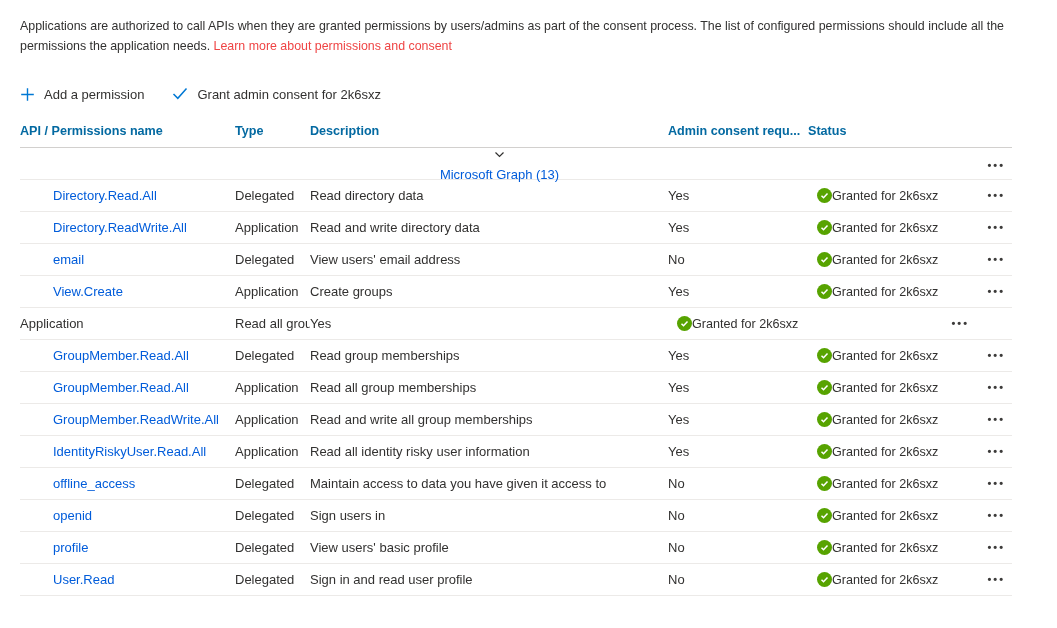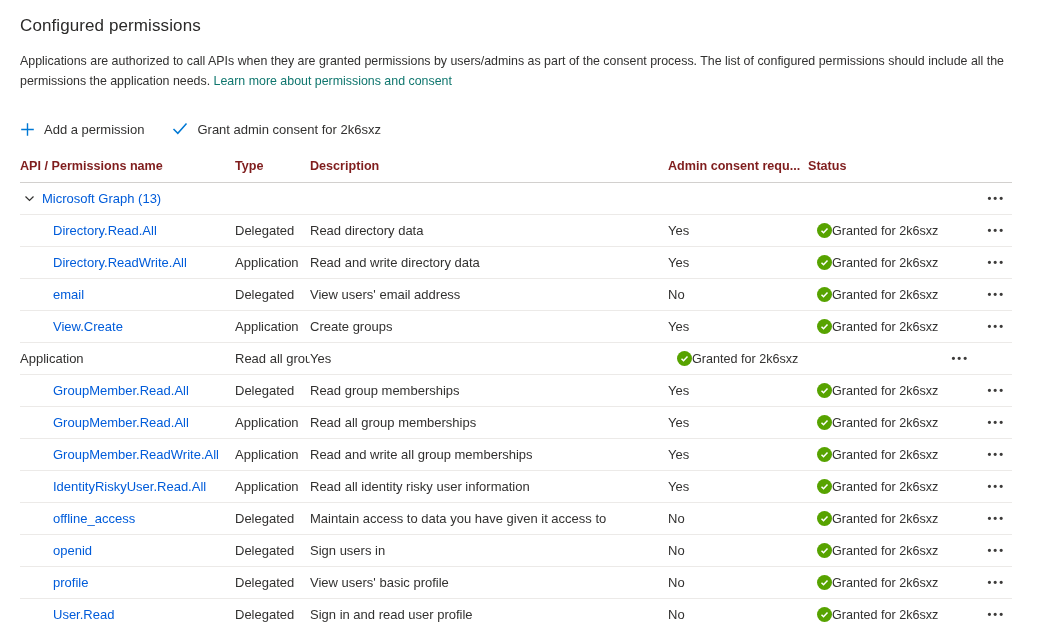--- a/index.html
+++ b/index.html
@@ -22,21 +22,21 @@
   }
 
   .page-desc {
     font-size: 12.4px;
     line-height: 20px;
     margin: 0 0 23px 0;
     max-width: 1008px;
     color: #323130;
   }
   a.link {
-    color: #0f766e;
+    color: #ef4444;
     text-decoration: none;
     cursor: pointer;
   }
 
   .command-bar {
     display: flex;
     align-items: center;
     gap: 28px;
     height: 30px;
     margin-bottom: 6px;
@@ -60,21 +60,21 @@
 
   .thead, .grid-row {
     display: grid;
     grid-template-columns: 215px 75px 358px 140px 1fr 36px;
     align-items: center;
   }
   .thead {
     height: 33px;
     border-bottom: 1px solid #d2d0ce;
     font-weight: 700;
-    color: #7f1d1d;
+    color: #0369a1;
   }
   .thead .hc { font-size: 12.6px; white-space: nowrap; overflow: hidden; }
 
   .grid-row {
     height: 32px;
     border-bottom: 1px solid #eceae8;
     background: #fff;
   }
 
   .cell { white-space: nowrap; overflow: hidden; }
@@ -83,20 +83,21 @@
     color: #015cda;
     text-decoration: none;
     cursor: pointer;
   }
   .group-cell {
     grid-column: 1 / 6;
     display: flex;
     align-items: center;
     gap: 6px;
     padding-left: 3px;
+    flex-direction: column;
   }
   .chevron-btn {
     background: none; border: none; padding: 0;
     display: inline-flex; align-items: center;
     cursor: pointer;
   }
 
   .cell-status {
     display: flex;
     align-items: center;
@@ -125,21 +126,20 @@
     white-space: nowrap;
     line-height: 1;
     user-select: none;
   }
 </style>
 </head>
 <body>
 
 <div class="page">
 
-  <h1 class="page-title">Configured permissions</h1>
 
   <p class="page-desc"><span>Applications are authorized to call APIs when they are granted permissions by users/admins as part of the consent process. The list of configured permissions should include all the permissions the application needs.</span>
     <a class="link">Learn more about permissions and consent</a>
   </p>
 
   <div class="command-bar">
     <button class="cmd-button">
       <span class="cmd-icon">
         <svg width="15" height="15" viewBox="0 0 15 15">
             <path d="M7.5 1.2 V13.8 M1.2 7.5 H13.8" stroke="#0078d4" stroke-width="1.4" fill="none"></path>

